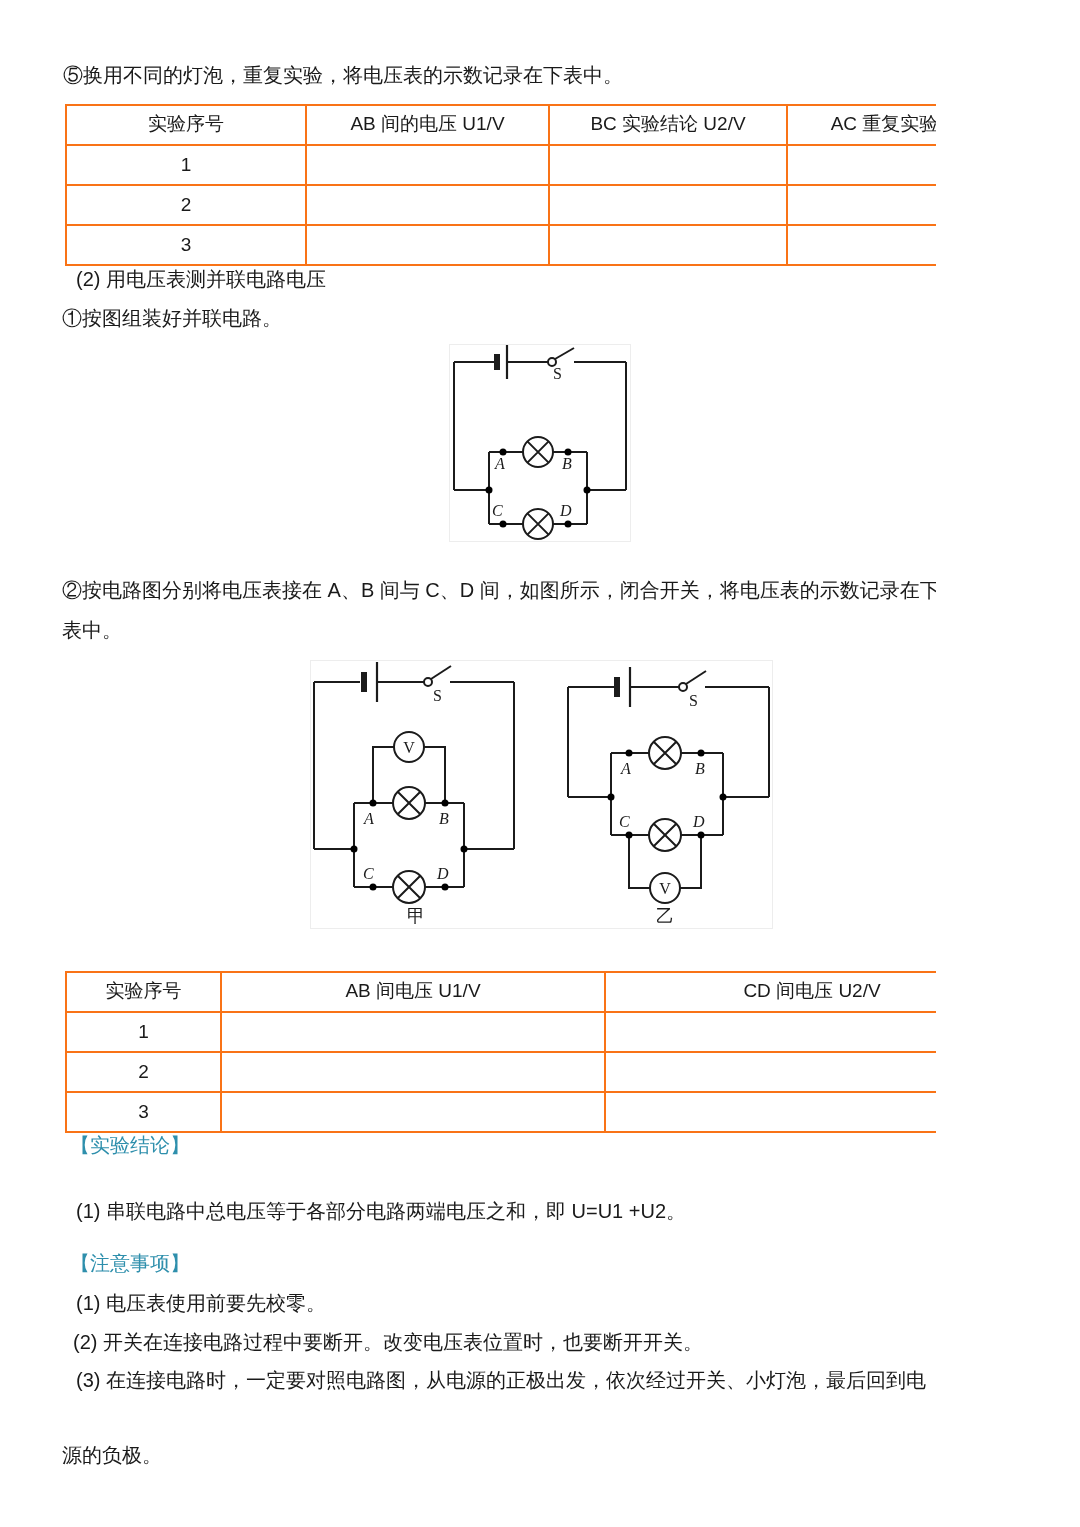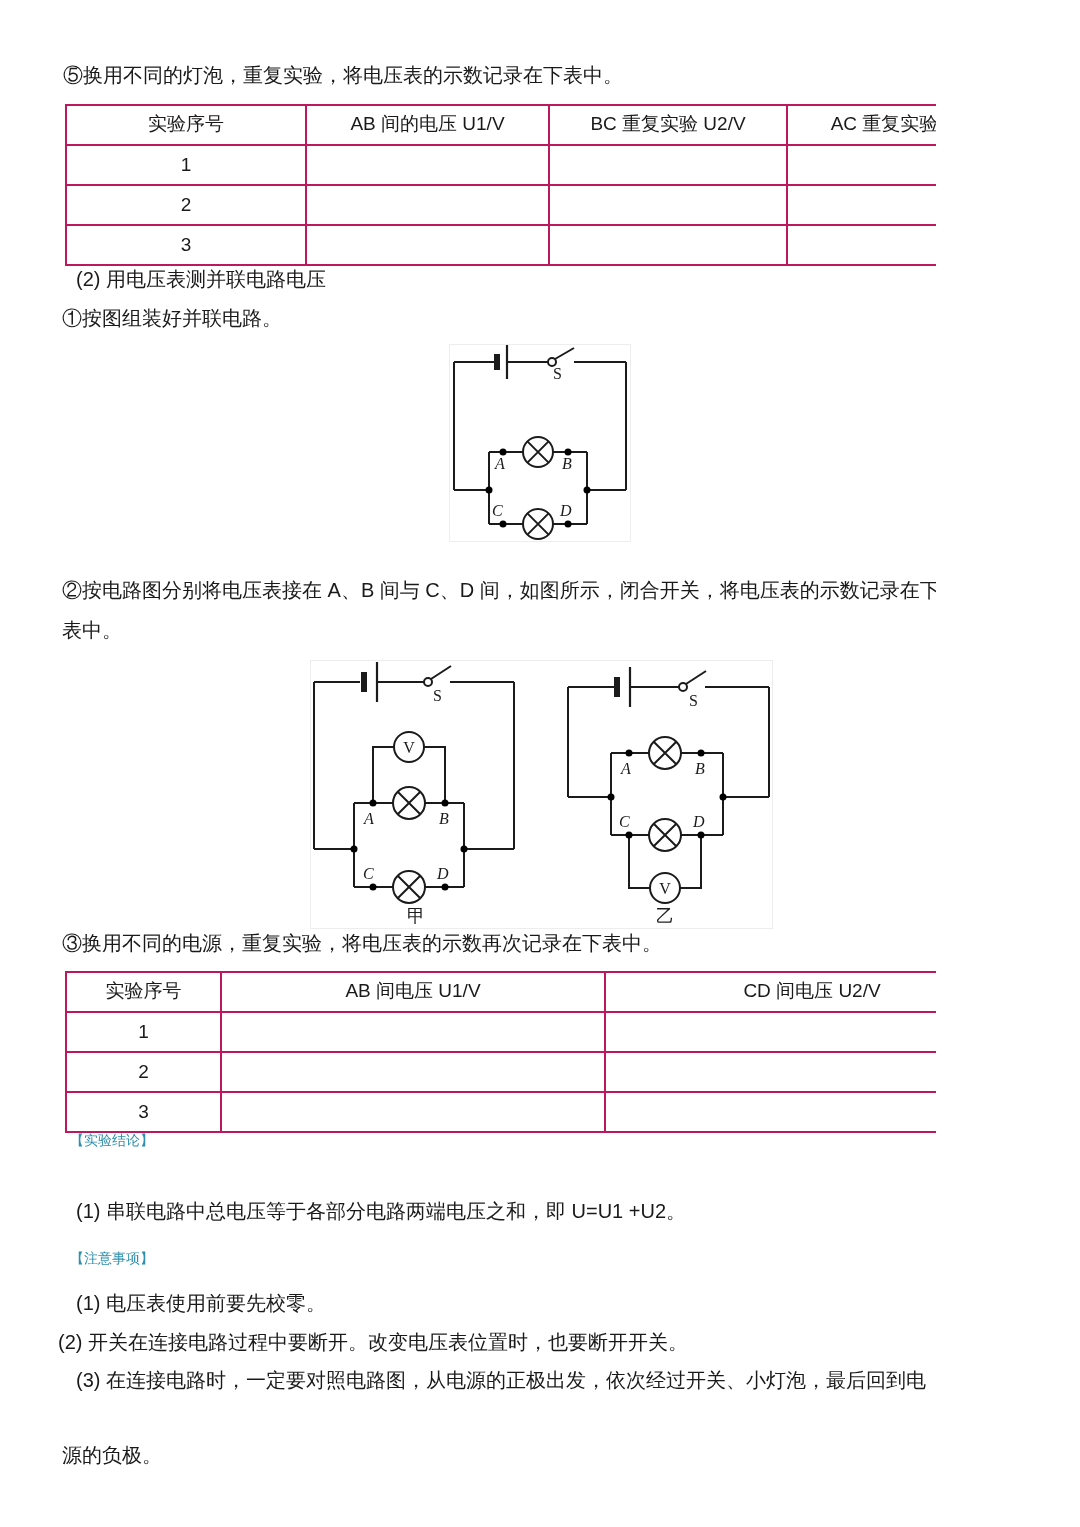--- a/index.html
+++ b/index.html
@@ -13,31 +13,31 @@
   }
   .para {
     position:absolute;
     font-size:20px;
     line-height:26px;
     white-space:nowrap;
     color:#1a1a1a;
   }
   .heading {
     position:absolute;
-    font-size:14px;
+    font-size:20px;
     white-space:nowrap;
   }
   table.exp {
     position:absolute;
     border-collapse:collapse;
     table-layout:fixed;
     background:#fff;
   }
   table.exp th, table.exp td {
-    border:2px solid #be185d;
+    border:2px solid #f97316;
     font-weight:normal;
     font-size:19px;
     text-align:center;
     padding:0;
     color:#1a1a1a;
   }
   table.exp th { vertical-align:top; padding-top:5px; height:33px; }
   table.exp td { height:38px; vertical-align:middle; }
   .fig {
     position:absolute;
@@ -66,21 +66,21 @@
     <colgroup>
         <col style="width:240px">
         <col style="width:243px">
         <col style="width:238px">
         <col style="width:232px">
       </colgroup>
     <tbody>
         <tr>
       <th>实验序号</th>
       <th>AB 间的电压 U1/V</th>
-      <th>BC 重复实验 U2/V</th>
+      <th>BC 实验结论 U2/V</th>
       <th>AC 重复实验 U/V</th>
     </tr>
     <tr>
       <td>1</td>
       <td></td>
       <td></td>
       <td></td>
     </tr>
     <tr>
       <td>2</td>
@@ -252,21 +252,20 @@
         <text class="lbl-s" x="378" y="45">S</text>
         <text class="lbl-i" x="310" y="113">A</text>
         <text class="lbl-i" x="384" y="113">B</text>
         <text class="lbl-i" x="308" y="166">C</text>
         <text class="lbl-i" x="382" y="166">D</text>
         <text class="lbl-cap" x="354" y="261">乙</text>
       </g>
     </svg>
   </div>
 
-  <div class="para" style="left:62px; top:930px;">③换用不同的电源，重复实验，将电压表的示数再次记录在下表中。</div>
 
   <table class="exp" style="left:65px; top:971px; width:953px;">
     <colgroup>
         <col style="width:155px">
         <col style="width:384px">
         <col style="width:414px">
       </colgroup>
     <tbody>
         <tr>
       <th>实验序号</th>
@@ -289,17 +288,17 @@
       <td></td>
     </tr>
   </tbody>
     </table>
 
   <div class="heading" style="left:70px; top:1132px; color:#2E8FAC;">【实验结论】</div>
   <div class="para" style="left:76px; top:1170px;margin-top:28px;">(1) 串联电路中总电压等于各部分电路两端电压之和，即 U=U1 +U2。</div>
 
   <div class="heading" style="left:70px; top:1250px; color:#2E8FAC;">【注意事项】</div>
   <div class="para" style="left:76px; top:1290px;">(1) 电压表使用前要先校零。</div>
-  <div class="para" style="left:58px; top:1329px;">(2) 开关在连接电路过程中要断开。改变电压表位置时，也要断开开关。</div>
+  <div class="para" style="left:73px; top:1329px;">(2) 开关在连接电路过程中要断开。改变电压表位置时，也要断开开关。</div>
   <div class="para" style="left:76px; top:1367px;">(3) 在连接电路时，一定要对照电路图，从电源的正极出发，依次经过开关、小灯泡，最后回到电</div>
   <div class="para" style="left:62px; top:1406px;margin-top:36px;">源的负极。</div>
 
 </div>
 
 </body></html>

